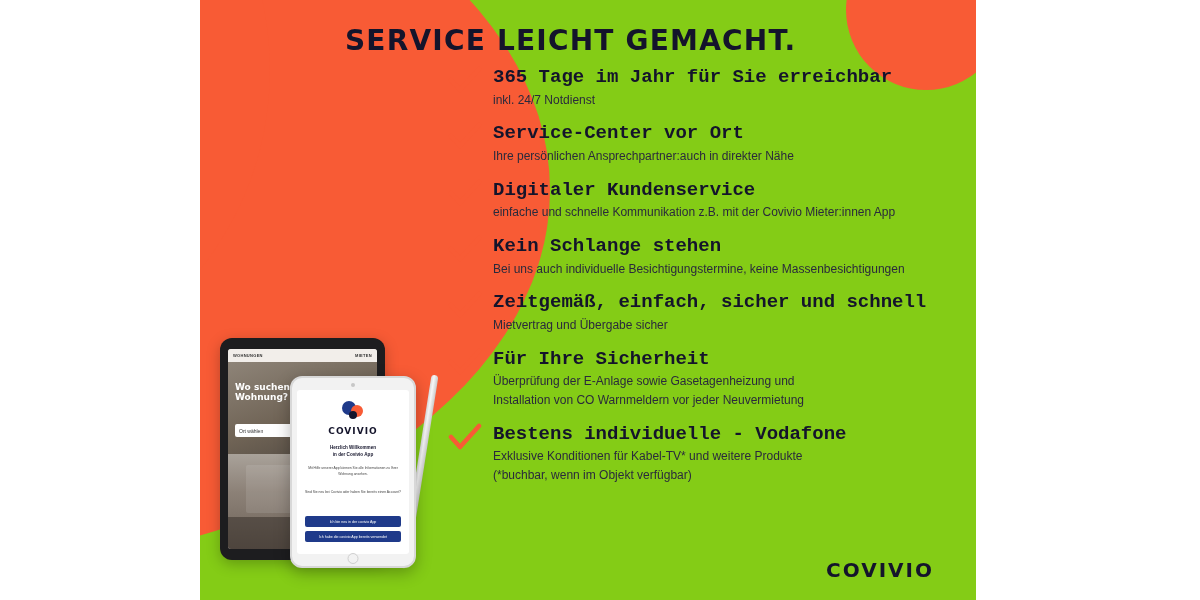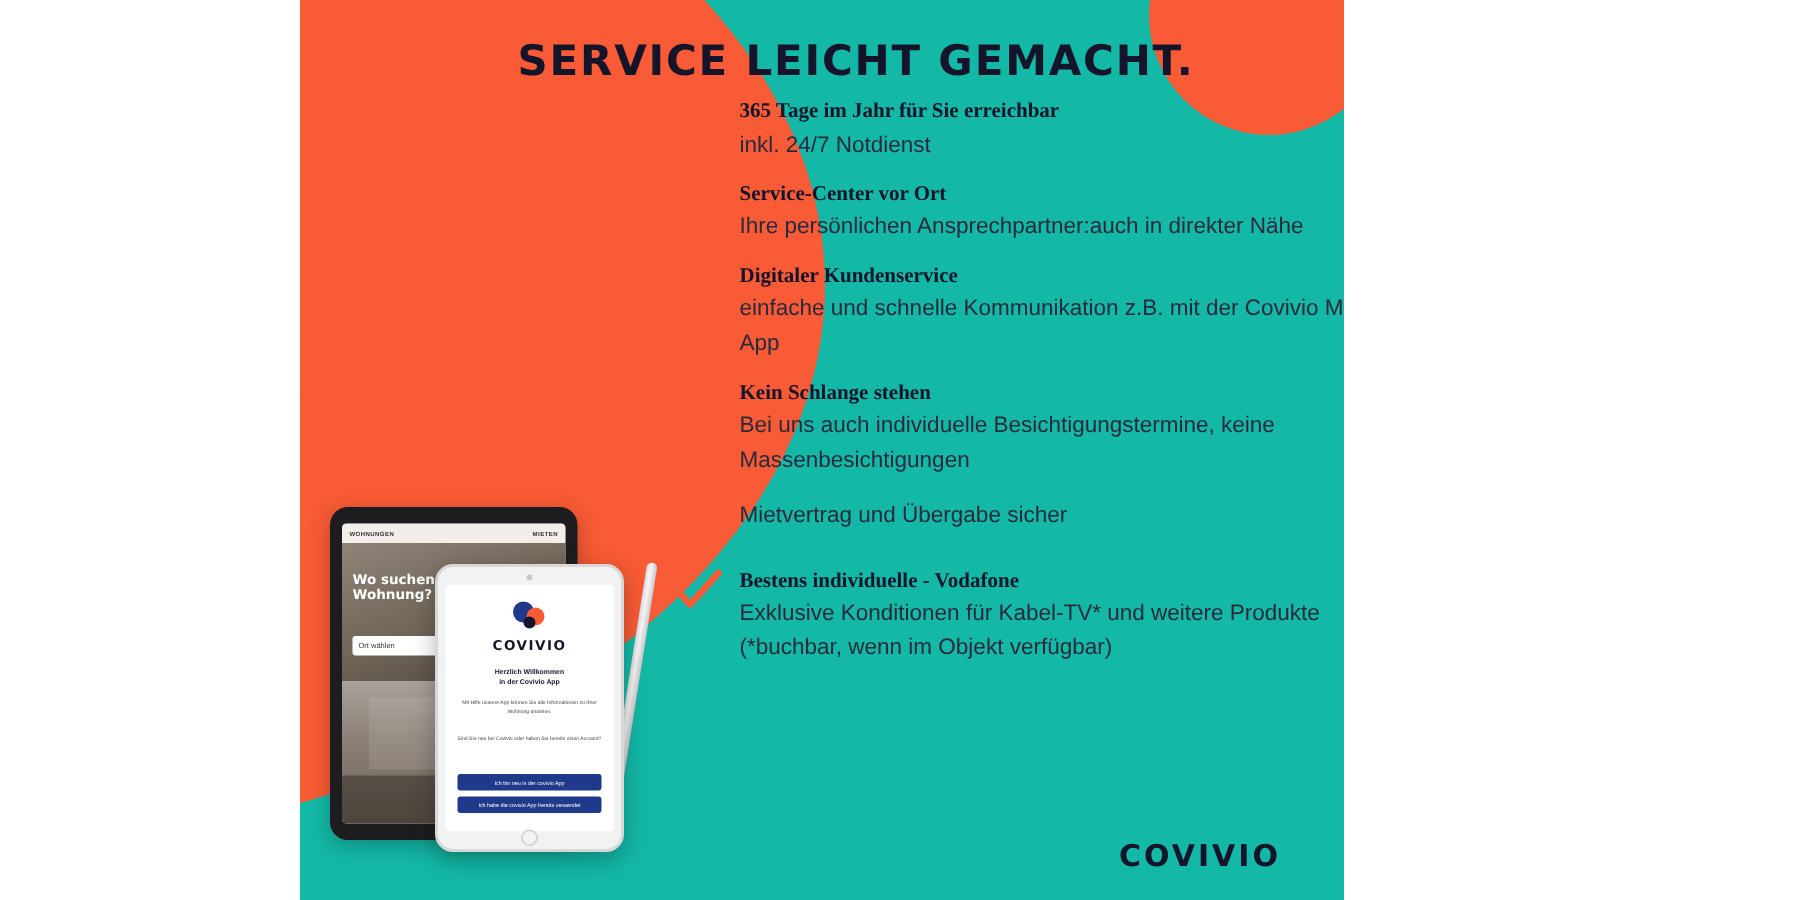--- a/index.html
+++ b/index.html
@@ -19,23 +19,23 @@
     width: 1200px;
     height: 600px;
     background: #ffffff;
   }
 
   
   .panel {
     position: absolute;
     left: 200px;
     top: 0;
-    width: 696px;
+    width: 776px;
     height: 600px;
-    background: #14b8a6;
+    background: #84cc16;
     overflow: hidden;
   }
 
   
   .blob-left {
     position: absolute;
     left: -250px;
     top: -190px;
     width: 600px;
     height: 760px;
@@ -91,28 +91,28 @@
   .check {
     position: absolute;
     left: 0;
     top: 0;
     width: 34px;
     height: 30px;
   }
   .check svg { display: block; }
 
   .f-head {
-    font-size: 14px;
+    font-size: 19px;
     font-weight: bold;
     color: #14142b;
     line-height: 1.25;
-    font-family: Liberation Serif, serif;
+    font-family: Liberation Mono, monospace;
   }
   .f-sub {
-    font-size: 15px;
+    font-size: 12px;
     color: #2a2a3c;
     line-height: 1.55;
     margin-top: 1px;
     font-family: "Liberation Sans", sans-serif;
   }
 
   
   .devices {
     position: absolute;
     left: 15px;
@@ -400,23 +400,34 @@
         <div class="f-head">Kein Schlange stehen</div>
         <div class="f-sub">Bei uns auch individuelle Besichtigungstermine, keine Massenbesichtigungen</div>
       </div>
 
       <div class="feature">
         <span class="check">
           <svg width="34" height="30" viewBox="0 0 34 30">
               <path d="M3 14 L12 24 L31 3" fill="none" stroke="#f85b35" stroke-width="4.5" stroke-linecap="round" stroke-linejoin="round"></path>
             </svg>
         </span>
+        <div class="f-head">Zeitgemäß, einfach, sicher und schnell</div>
         <div class="f-sub">Mietvertrag und Übergabe sicher</div>
       </div>
 
+      <div class="feature">
+        <span class="check">
+          <svg width="34" height="30" viewBox="0 0 34 30">
+              <path d="M3 14 L12 24 L31 3" fill="none" stroke="#f85b35" stroke-width="4.5" stroke-linecap="round" stroke-linejoin="round"></path>
+            </svg>
+        </span>
+        <div class="f-head">Für Ihre Sicherheit</div>
+        <div class="f-sub" style="white-space:pre-line">Überprüfung der E-Anlage sowie Gasetagenheizung und
+Installation von CO Warnmeldern vor jeder Neuvermietung</div>
+      </div>
 
 
       <div class="feature">
         <span class="check">
           <svg width="34" height="30" viewBox="0 0 34 30">
               <path d="M3 14 L12 24 L31 3" fill="none" stroke="#f85b35" stroke-width="4.5" stroke-linecap="round" stroke-linejoin="round"></path>
             </svg>
         </span>
         <div class="f-head">Bestens individuelle - Vodafone</div>
         <div class="f-sub" style="white-space:pre-line">Exklusive Konditionen für Kabel-TV* und weitere Produkte

